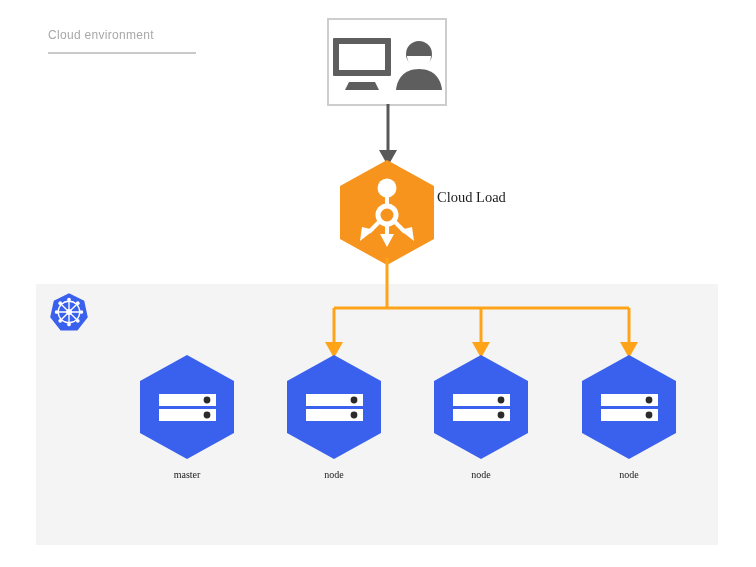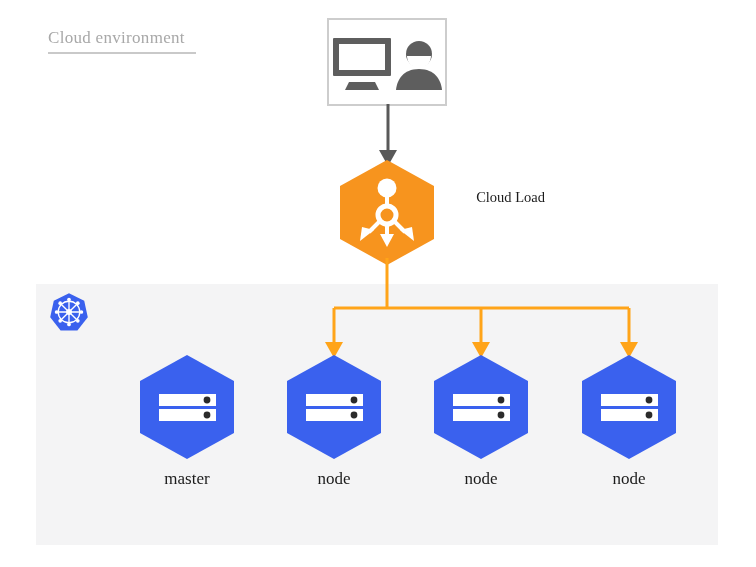--- a/index.html
+++ b/index.html
@@ -16,22 +16,22 @@
     height: 567px;
     background: #ffffff;
     overflow: hidden;
   }
 
   
   .env-title {
     position: absolute;
     left: 48px;
     top: 28px;
-    font-family: Liberation Serif, serif;
-    font-size: 17px;
+    font-family: Liberation Sans, sans-serif;
+    font-size: 12px;
     color: #a8a8a8;
     letter-spacing: 0.3px;
     white-space: nowrap;
   }
   .env-title-rule {
     position: absolute;
     left: 48px;
     top: 52px;
     width: 148px;
     height: 2px;
@@ -90,21 +90,21 @@
     left: 340px;
     top: 160px;
     width: 94px;
     height: 105px;
   }
   .lb-label {
     position: absolute;
     left: 437px;
     top: 187px;
     width: 108px;
-    text-align: right;
+    text-align: left;
     font-family: "Liberation Serif", serif;
     font-size: 14.5px;
     line-height: 21px;
     color: #1b1b1b;
   }
 
   
   .connectors {
     position: absolute;
     left: 300px;
@@ -117,21 +117,21 @@
   .node {
     position: absolute;
     width: 94px;
     height: 104px;
   }
   .node-label {
     position: absolute;
     width: 110px;
     text-align: center;
     font-family: "Liberation Serif", serif;
-    font-size: 17px;
+    font-size: 10px;
     color: #1b1b1b;
     top: 469px;
   }
 </style>
 </head>
 <body>
 
 <div id="canvas">
 
   <div class="env-title">Cloud environment</div>

